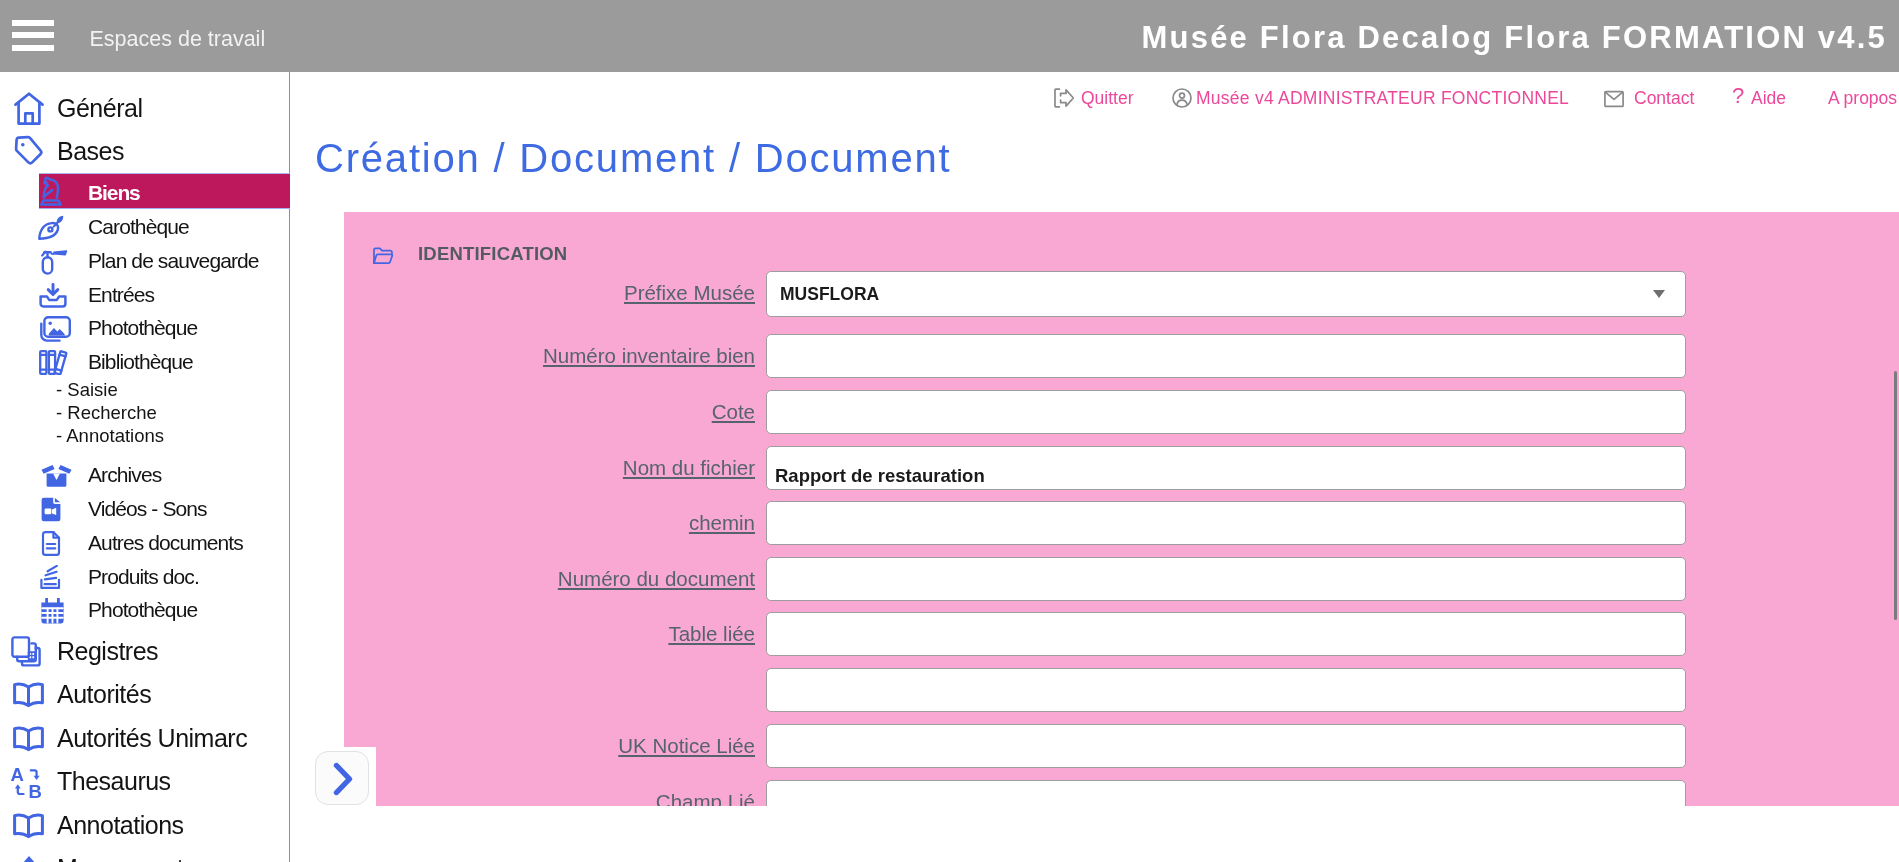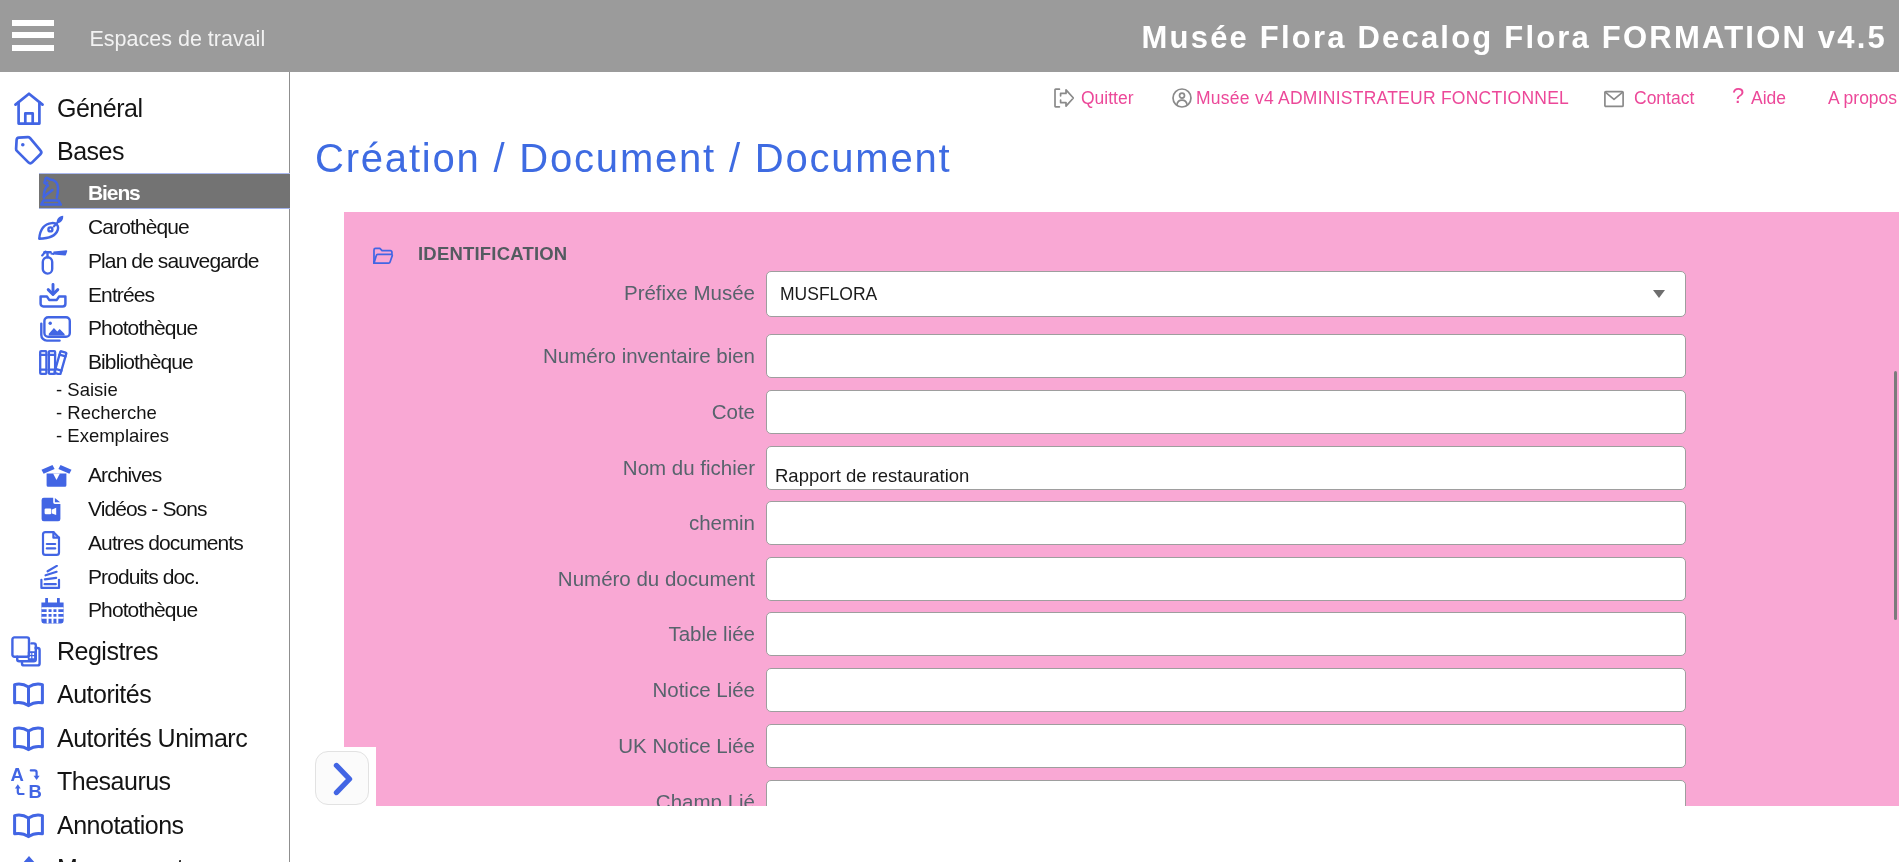--- a/index.html
+++ b/index.html
@@ -8,29 +8,29 @@
   #page { position:relative; width:1899px; height:862px; overflow:hidden; }
   .abs { position:absolute; }
   #topbar { position:absolute; left:0; top:0; width:1899px; height:72px; background:#9b9b9b; }
   #topbar .ham div { position:absolute; left:12px; width:42px; height:6.4px; background:#fff; }
   #esp { position:absolute; left:89.5px; top:27px; font-size:21.5px; color:#f2f2f2; }
   #apptitle { position:absolute; right:12px; top:20px; font-size:31px; font-weight:bold; color:#fff; letter-spacing:2.2px; }
   #sidebar { position:absolute; left:0; top:72px; width:290px; height:790px; background:#fff; border-right:1px solid #8f8f8f; }
   .sb-l1-text { position:absolute; left:57px; font-size:25px; line-height:27px; letter-spacing:-0.5px; color:#141414; white-space:nowrap; }
   .sb-l2-text { position:absolute; left:88px; font-size:21px; line-height:22px; letter-spacing:-0.9px; color:#141414; white-space:nowrap; }
   .sb-l3-text { position:absolute; left:56px; font-size:18.5px; line-height:20px; color:#141414; white-space:nowrap; }
-  #hl { position:absolute; left:39px; top:101px; width:251px; height:36px; background:#737373; border-top:1px solid #aab8ee; border-bottom:1px solid #a3b2ec; }
+  #hl { position:absolute; left:39px; top:101px; width:251px; height:36px; background:#be185d; border-top:1px solid #aab8ee; border-bottom:1px solid #a3b2ec; }
   #hl span { position:absolute; left:49px; top:6.5px; font-size:21px; letter-spacing:-1.1px; font-weight:bold; color:#fff; }
   .lnk { position:absolute; top:89px; font-size:17.5px; line-height:19px; color:#ec4899; white-space:nowrap; }
   #maintitle { position:absolute; left:315px; top:136px; font-size:40px; line-height:44px; letter-spacing:1.8px; color:#3e6be2; }
   #panel { position:absolute; left:344px; top:212px; width:1555px; height:594px; background:#f9a8d4; overflow:hidden; }
   #ident { position:absolute; left:74px; top:31.5px; font-size:18.5px; line-height:20px; font-weight:bold; color:#535b60; letter-spacing:0.2px; }
-  .frow-label { position:absolute; width:411px; text-align:right; font-size:20.5px; line-height:22px; color:#57636c; left:0; white-space:nowrap; }
+  .frow-label { position:absolute; width:411px; text-align:right; font-size:20.5px; line-height:22px; color:#57636c; left:0; white-space:nowrap;text-decoration:underline; }
   .finput { position:absolute; left:422px; width:920px; background:#fff; border:1px solid #9e9e9e; border-radius:5px; }
-  .fval { position:absolute; font-size:18.5px; line-height:20px; color:#1a1a1a; }
+  .fval { position:absolute; font-size:18.5px; line-height:20px; color:#1a1a1a;font-weight:bold; }
   #expwrap { position:absolute; left:290px; top:747px; width:86px; height:59px; background:#fff; }
   #expbtn { position:absolute; left:25px; top:4px; width:54px; height:54px; background:#fbfbfb; border:1px solid #e2e2e2; border-radius:13px; }
   #gap { position:absolute; left:290px; top:806px; width:1609px; height:6px; background:#fff; }
   #footer { position:absolute; left:308px; top:812px; width:1591px; height:50px; background:#ededed; }
   .btn { position:absolute; top:9px; height:53px; background:#4267ef; border-radius:6px; color:#fff; font-size:20px; text-align:center; line-height:51px; }
   #scrollthumb { position:absolute; left:1894px; top:371px; width:3px; height:249px; background:#7b7b7b; border-radius:2px; }
 </style>
 </head>
 <body>
 <div id="page">
@@ -171,21 +171,21 @@
           <path d="M7.6 10.4 V24.6"></path>
           <path d="M12.5 10.4 V24.6"></path>
           <path d="M17.4 10.4 V24.6"></path>
           <path d="M2.2 15 H22.8"></path>
           <path d="M2.2 19.8 H22.8"></path>
         </g>
       </svg>
     <div class="sb-l2-text" style="top:527.3px">Photothèque</div>
     <div class="sb-l3-text" style="top:307.7px">- Saisie</div>
     <div class="sb-l3-text" style="top:330.7px">- Recherche</div>
-    <div class="sb-l3-text" style="top:353.7px">- Exemplaires</div>
+    <div class="sb-l3-text" style="top:353.7px">- Annotations</div>
     <svg class="abs" style="left:39px;top:104.0px" width="24.0" height="30.0" viewBox="0 0 24 30" fill="none" stroke="#4265e4" stroke-width="2.5" stroke-linecap="round" stroke-linejoin="round">
         <path d="M2.2 28.6 L4.6 24.4 H19.4 L21.8 28.6 z"></path>
         <path d="M5 21.6 C4.6 15.6 5.8 11.6 9 9.4 L5.4 6.8 6.6 2.6 c.2-.6.8-1 1.4-.7 L11 3.4 c4.8.2 8 3.4 8 8.6 0 3.2-.4 6.4-1.2 9.6"></path>
         <circle cx="8.2" cy="6.4" r="1.2" fill="#4265e4" stroke="none"></circle>
         <path d="M4.6 20.8 L13.4 14"></path>
       </svg>
   </div>
   <div id="headerlinks">
     <svg class="abs" style="left:1054px;top:88px" width="20" height="20" viewBox="0 0 20 20" fill="none" stroke="#8a8a8a" stroke-width="1.7" stroke-linecap="round" stroke-linejoin="round">
         <path d="M5.4 1.2 H1.6 a.6.6 0 0 0-.6.6 V18.2 a.6.6 0 0 0 .6.6 H5.4"></path>
@@ -224,21 +224,20 @@
     <div class="finput" style="top:177.5px;height:44px"></div>
     <div class="frow-label" style="top:244.5px">Nom du fichier</div>
     <div class="finput" style="top:233.5px;height:44px"></div>
     <div class="fval" style="left:431px;top:254px">Rapport de restauration</div>
     <div class="frow-label" style="top:300px">chemin</div>
     <div class="finput" style="top:289px;height:44px"></div>
     <div class="frow-label" style="top:355.5px">Numéro du document</div>
     <div class="finput" style="top:344.5px;height:44px"></div>
     <div class="frow-label" style="top:411px">Table liée</div>
     <div class="finput" style="top:400px;height:44px"></div>
-    <div class="frow-label" style="top:466.5px">Notice Liée</div>
     <div class="finput" style="top:455.5px;height:44px"></div>
     <div class="frow-label" style="top:522.5px">UK Notice Liée</div>
     <div class="finput" style="top:511.5px;height:44px"></div>
     <div class="frow-label" style="top:578.5px">Champ Lié</div>
     <div class="finput" style="top:567.5px;height:44px"></div>
   </div>
   <div id="expwrap">
       <div id="expbtn">
         <svg class="abs" style="left:14px;top:9px" width="26" height="36" viewBox="0 0 26 36" fill="none" stroke="#4265e4" stroke-width="5.4" stroke-linecap="round" stroke-linejoin="round">
           <path d="M6.5 4.5 19.5 18 6.5 31.5"></path>

